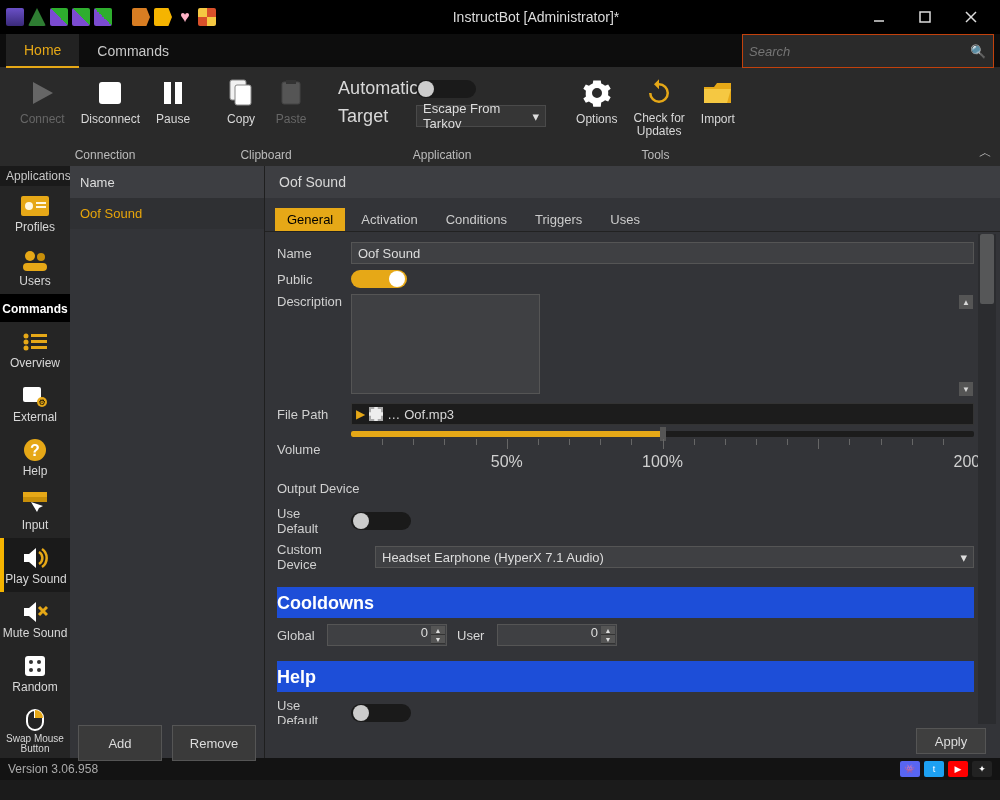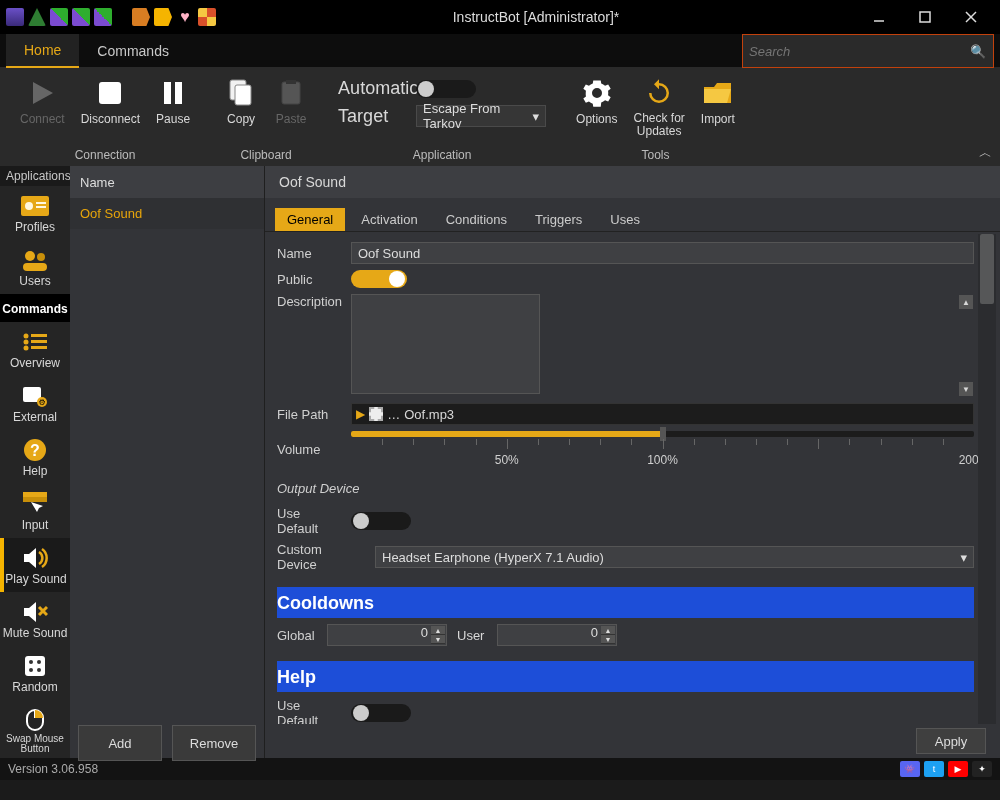--- a/index.html
+++ b/index.html
@@ -58,23 +58,23 @@
   .toggle { width:60px; height:18px; background:#1a1a1a; border-radius:10px; position:relative; cursor:pointer;}
   .toggle.on { background:#e6a817;}
   .toggle .knob { position:absolute; top:1px; width:16px; height:16px; border-radius:50%; background:#ccc;}
   .toggle.on .knob { right:2px; background:#fff;}
   .toggle .knob.off { left:2px;}
   .slider-wrap { flex:1; display:flex; flex-direction:column; gap:2px;}
   .slider-track { height:6px; background:#1c1c1c; position:relative; border-radius:2px;}
   .slider-fill { position:absolute; left:0; top:0; bottom:0; background:#e6a817; border-radius:2px;}
   .slider-ticks { position:relative; height:12px;}
   .tick { position:absolute; top:0; width:1px; height:6px; background:#666;}
-  .ticklabel { position:absolute; top:0; transform:translateX(-50%); font-size:12px; color:#d0d0d0;}
+  .ticklabel { position:absolute; top:0; transform:translateX(-50%); font-size:16px; color:#d0d0d0;}
   .section-title { background:#1d4ed8; color:#fff; font-size:18px; font-weight:700; padding:6px 0 4px 0; margin-top:15px;}
-  .section-sub { font-size:13px; color:#d0d0d0; margin-top:6px;font-style:italic;}
+  .section-sub { font-size:13px; color:#d0d0d0; margin-top:6px;}
   .numbox { width:120px; height:22px; background:#3f4043; border:1px solid #555; color:#ddd; text-align:right; padding:0 18px 0 6px; font-size:13px; position:relative;}
   .select { flex:1; height:22px; background:#3f4043; border:1px solid #555; color:#ddd; display:flex; align-items:center; padding:0 6px; font-size:13px; cursor:pointer;}
   .select .chev { margin-left:auto;}
   .apply { height:26px; width:70px; background:#3f3f3f; border:1px solid #555; color:#ddd; cursor:pointer; font-size:13px;}
   .applybar { height:34px; display:flex; align-items:center; justify-content:flex-end; padding:0 14px;}
   .statusbar { height:22px; background:#131313; display:flex; align-items:center; padding:0 8px; font-size:12px; color:#aaa;}
   .statusicons { margin-left:auto; display:flex; gap:4px;}
   .sticon { width:20px; height:16px; border-radius:2px; display:flex; align-items:center; justify-content:center; font-size:9px; color:#fff;}
   .filepath-box { flex:1; height:22px; background:#1c1c1c; border:1px solid #333; display:flex; align-items:center; gap:4px; padding:0 4px;}
   .playicon { color:#e6a817; font-size:12px;}

